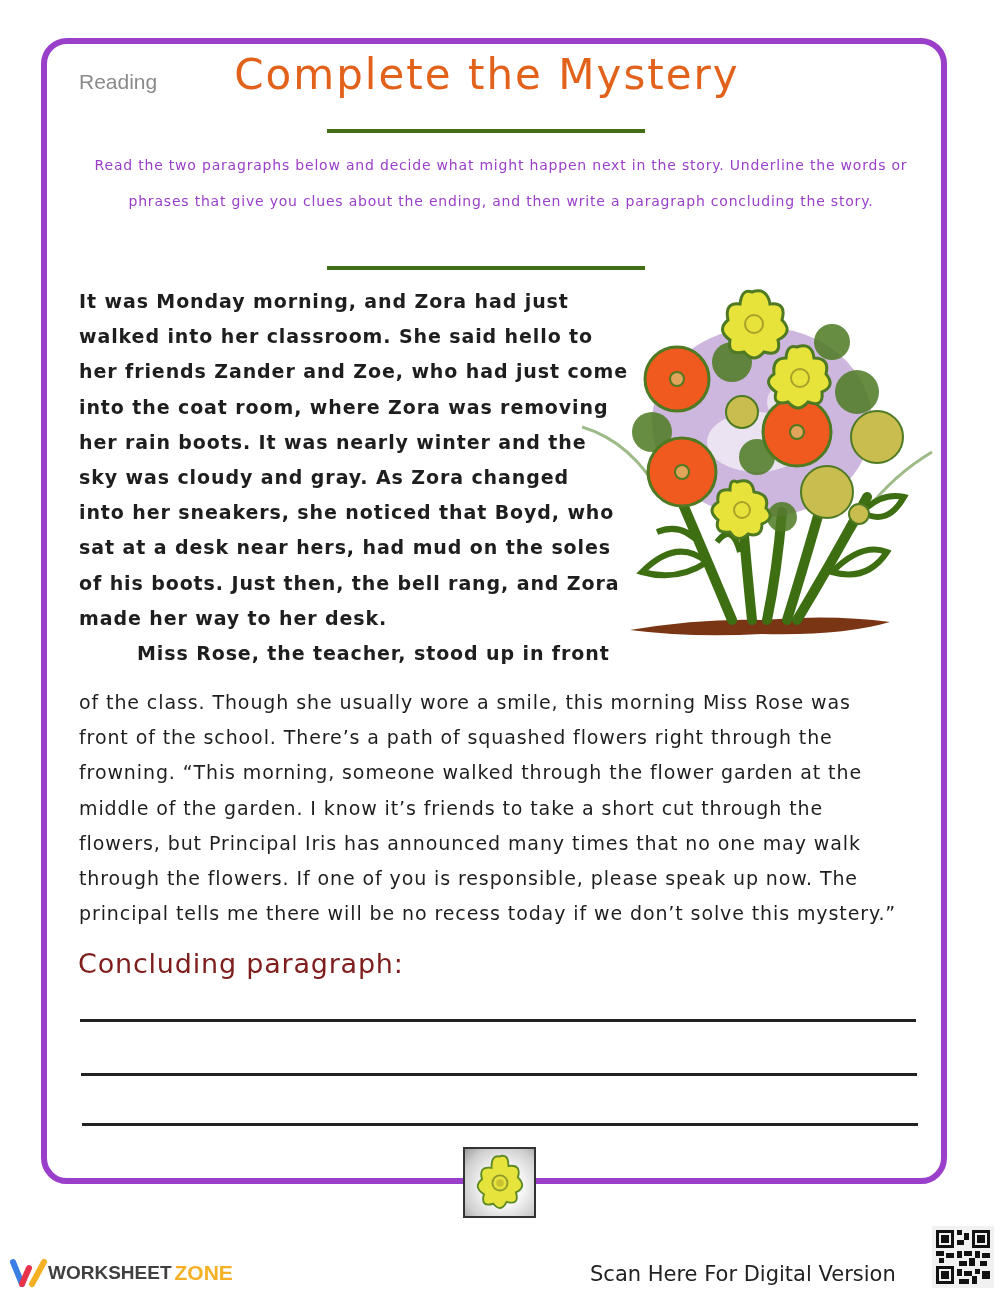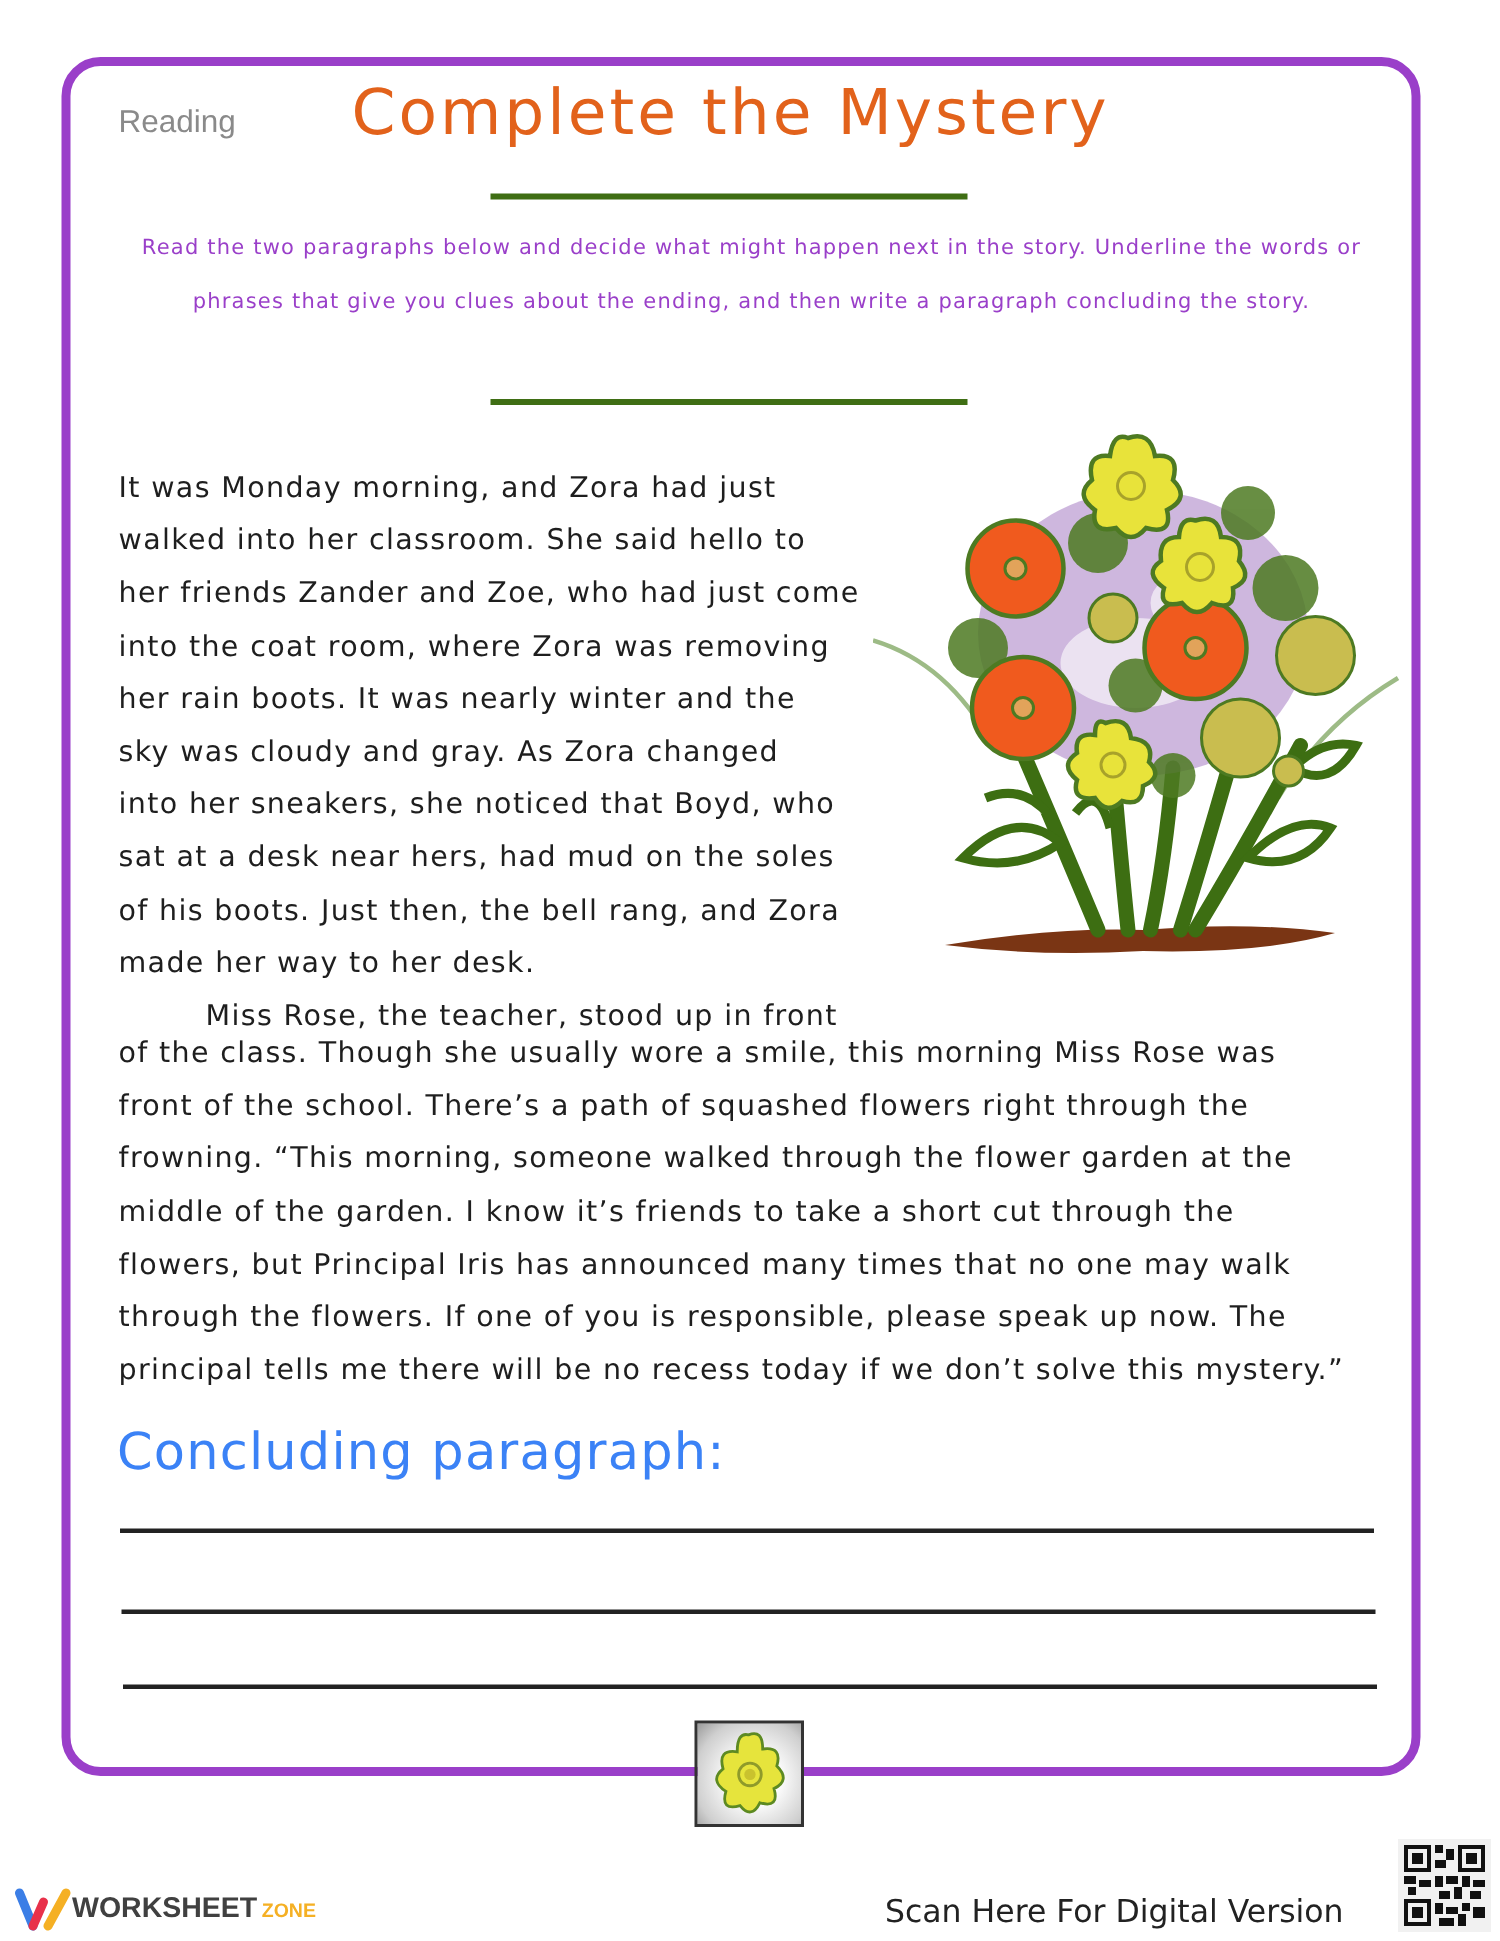--- a/index.html
+++ b/index.html
@@ -24,46 +24,46 @@
     .rule-green.top { top: 129px; }
     .rule-green.bottom { top: 266px; }
     .instructions {
       position: absolute; left: 84px; width: 834px; top: 148px; text-align: center;
       font-size: 14px; line-height: 35.5px; color: #9a3fc9; letter-spacing: 0.8px;
     }
     .story {
       position: absolute; left: 79px; font-size: 19px; color: #1e1e1e; letter-spacing: 0.9px;
     }
     .story-line { white-space: nowrap; height: 35.2px; line-height: 35.2px; }
-    .story.part1 { top: 308px; }
+    .story.part1 { top: 284px; font-weight: bold; }
     .story.part2 { top: 685px; }
     .indent { padding-left: 58px; }
 
     .bouquet {
       position: absolute; left: 582px; top: 282px; width: 356px; height: 360px;
     }
 
     .concl-label {
-      position: absolute; left: 78px; top: 948px; font-size: 34px; color: #3b82f6; letter-spacing: 0.8px; text-align: center;
+      position: absolute; left: 78px; top: 948px; font-size: 27px; color: #7f1d1d; letter-spacing: 0.8px; text-align: center;
     }
     .write-line {
       position: absolute; height: 2.5px; background: #222;
     }
     .write-line.l1 { left: 80px; width: 836px; top: 1019px; }
     .write-line.l2 { left: 81px; width: 836px; top: 1073px; }
     .write-line.l3 { left: 82px; width: 836px; top: 1123px; }
 
     .badge {
       position: absolute; left: 463px; top: 1147px; width: 73px; height: 71px;
       border: 2px solid #333; background: radial-gradient(circle at 55% 55%, #ffffff 30%, #cfcfcf 75%, #9a9a9a 100%);
     }
 
     .footer-logo { position: absolute; left: 10px; top: 1258px; display: flex; align-items: center; }
     .footer-logo .brand-a { font-family: "Liberation Sans", sans-serif; font-weight: bold; font-size: 19px; color: #404040; margin-left: 0; }
-    .footer-logo .brand-b { font-family: "Liberation Sans", sans-serif; font-weight: bold; font-size: 13px; color: #f5b024; margin-left: 3px; }
+    .footer-logo .brand-b { font-family: "Liberation Sans", sans-serif; font-weight: bold; font-size: 21px; color: #f5b024; margin-left: 3px; }
     .scan-text {
       position: absolute; left: 590px; top: 1262px; font-family: "DejaVu Sans", sans-serif;
       font-size: 21px; color: #222;
     }
     .qr {
       position: absolute; left: 932px; top: 1226px; width: 62px; height: 62px; background: #f1f1f1;
       padding: 4px;
     }
   </style>
 </head>

